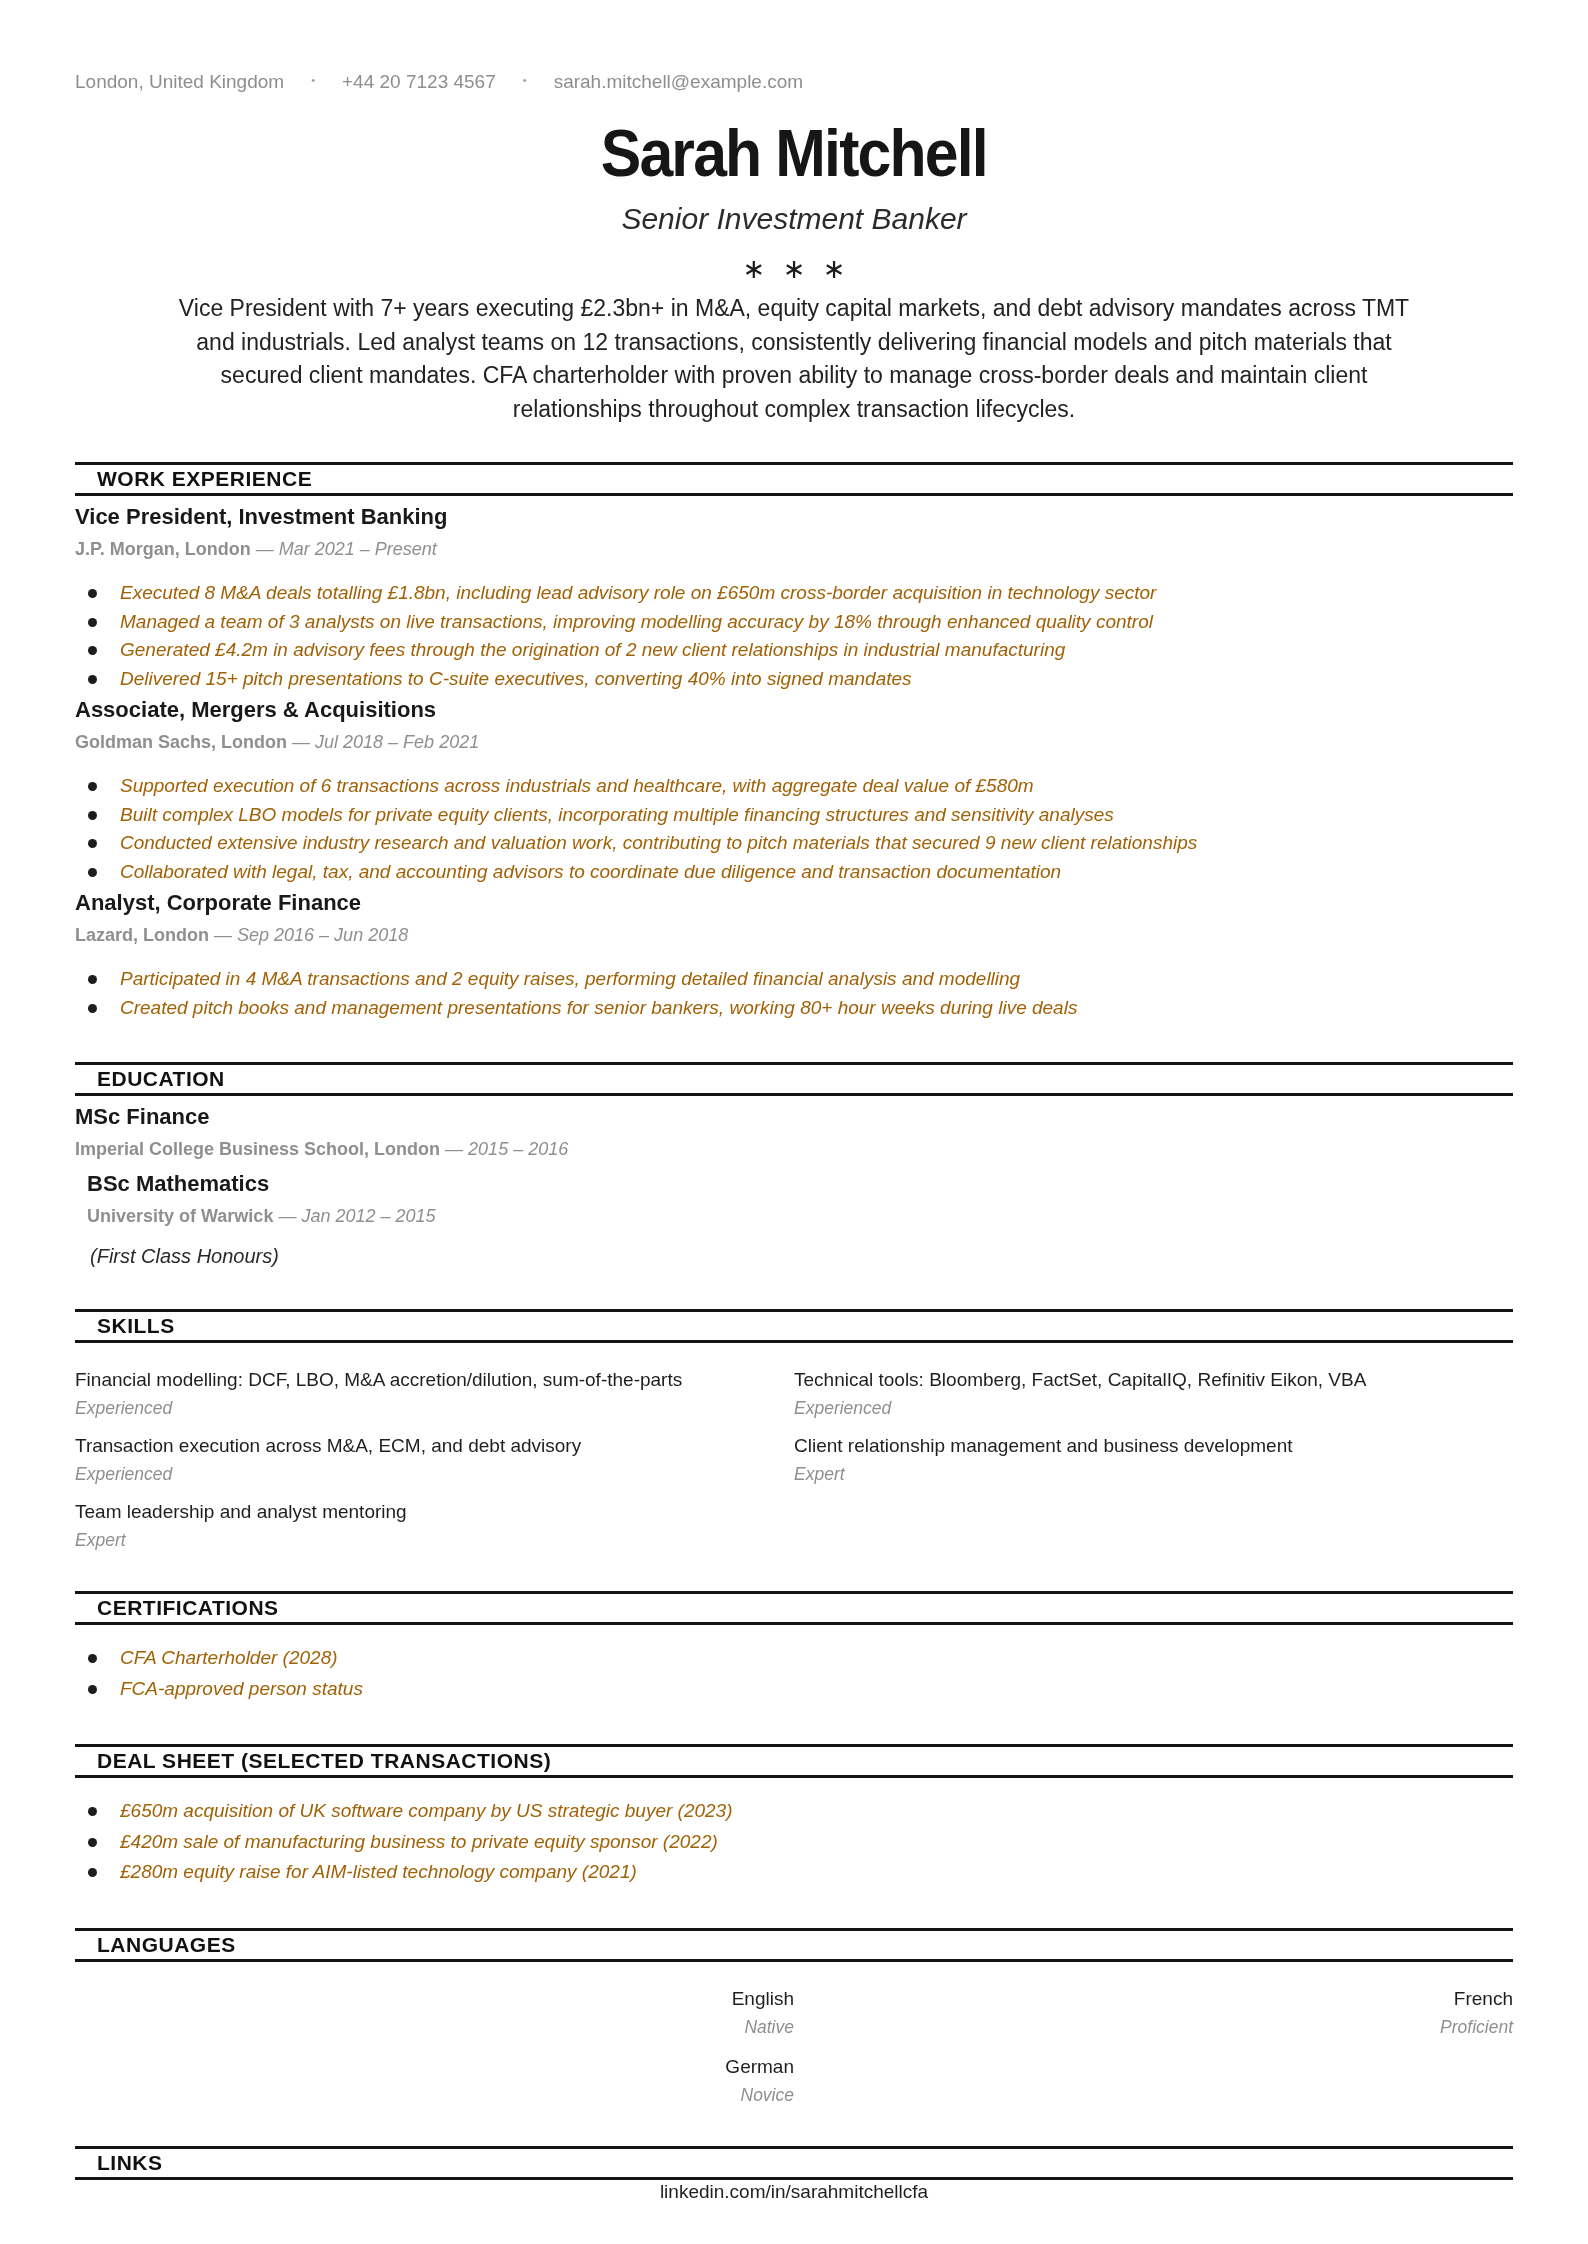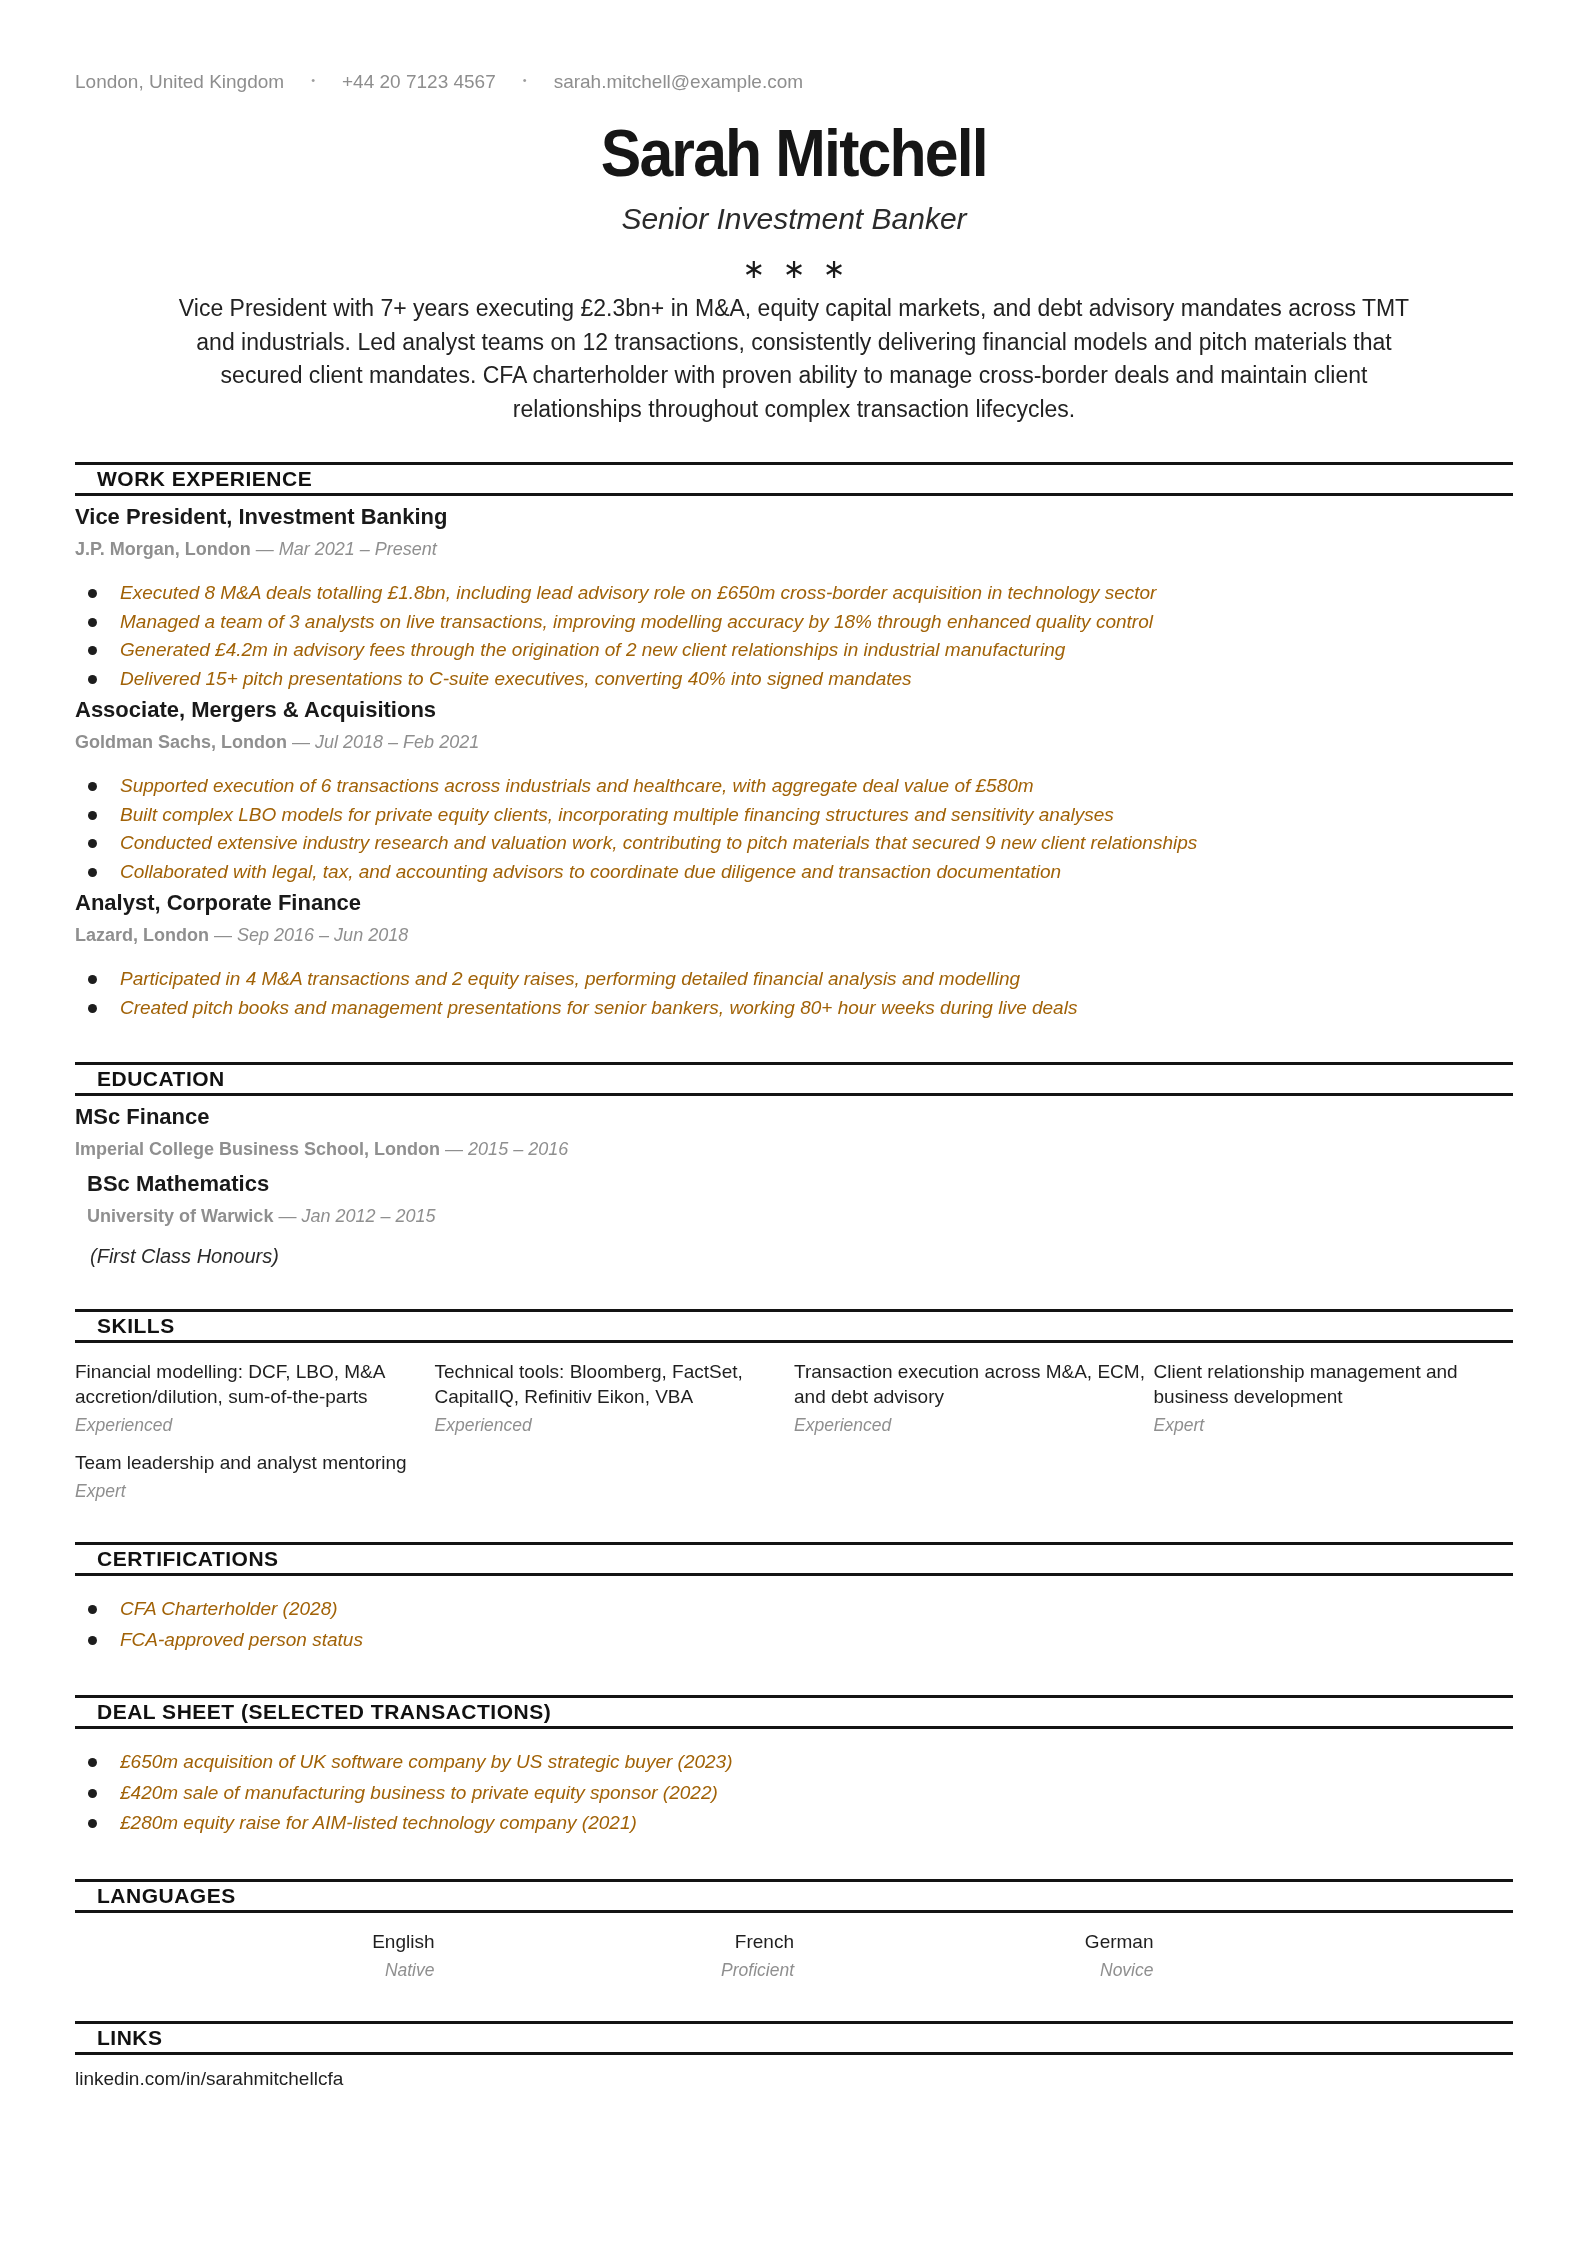--- a/index.html
+++ b/index.html
@@ -35,26 +35,26 @@
   ul.bullets li{position:relative;padding-left:45px;line-height:28.5px;}
   ul.bullets li::before{content:"";position:absolute;left:13px;top:10px;width:9px;height:9px;border-radius:50%;background:#1d1d1d;}
   ul.bullets.wide li{line-height:30.5px;}
   ul.bullets.wide li::before{top:11px;}
   
   .edu{margin-top:8px;}
   .edu + .edu{margin-top:10px;margin-left:12px;}
   .edu-degree{font-size:22px;font-weight:700;line-height:26px;color:#191919;}
   .note{margin-top:16px;padding-left:15px;font-style:italic;font-size:20px;line-height:25px;color:#2a2a2a;}
   
-  .pair-grid{display:grid;grid-template-columns:1fr 1fr 1fr 1fr;row-gap:14px;margin-top:16px;}
+  .pair-grid{display:grid;grid-template-columns:1fr 1fr;row-gap:14px;margin-top:24px;}
   .pair-grid.lang{row-gap:16px;text-align:right;}
   .pair-name{font-size:19px;line-height:25px;color:#1f1f1f;}
   .pair-level{margin-top:5px;font-size:17.5px;line-height:22px;font-style:italic;color:#8f8f8f;}
   
-  .link-line{margin-top:12px;font-size:19px;line-height:24px;color:#1f1f1f;}
+  .link-line{margin-top:0;font-size:19px;line-height:24px;color:#1f1f1f;text-align:center;}
 </style>
 </head>
 <body>
 
 <div class="page">
 
   <div class="contact">
     <span>London, United Kingdom</span><span class="sep">•</span><span>+44 20 7123 4567</span><span class="sep">•</span><span>sarah.mitchell@example.com</span>
   </div>
   <h1 class="name"><span>Sarah Mitchell</span></h1>

